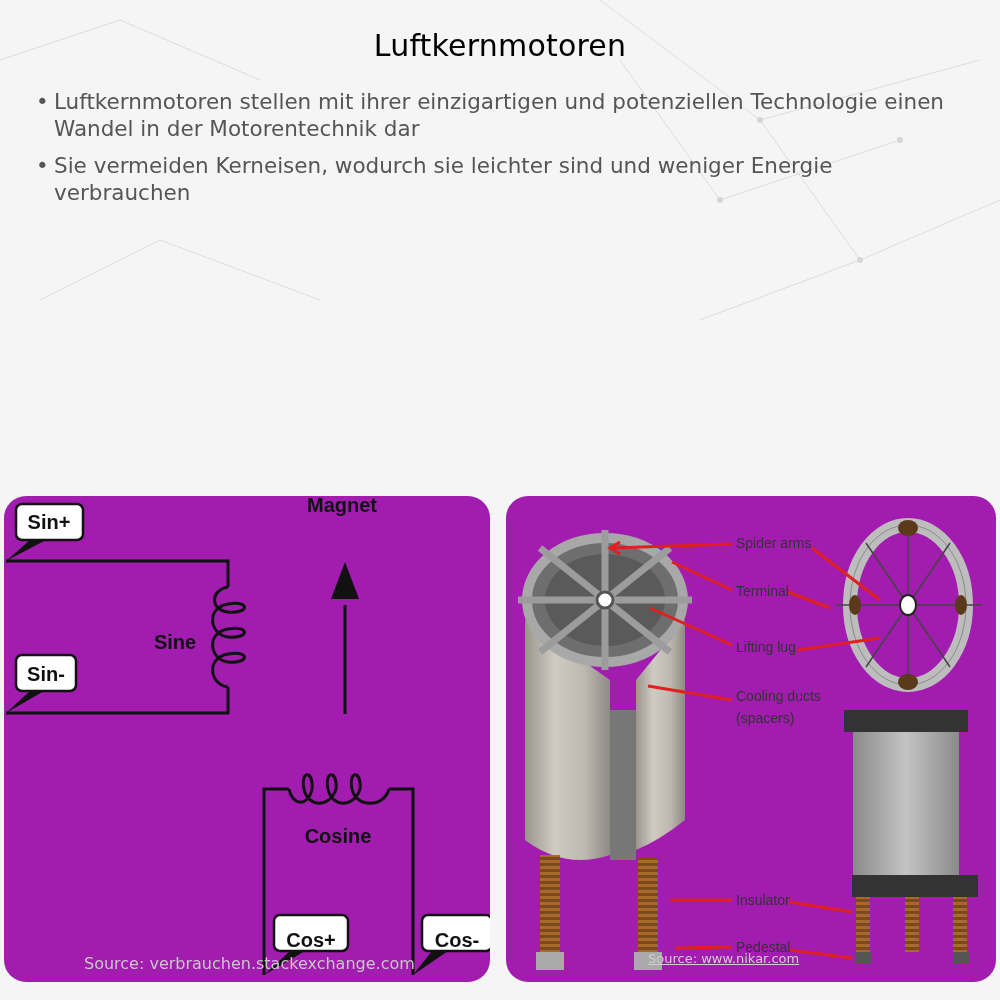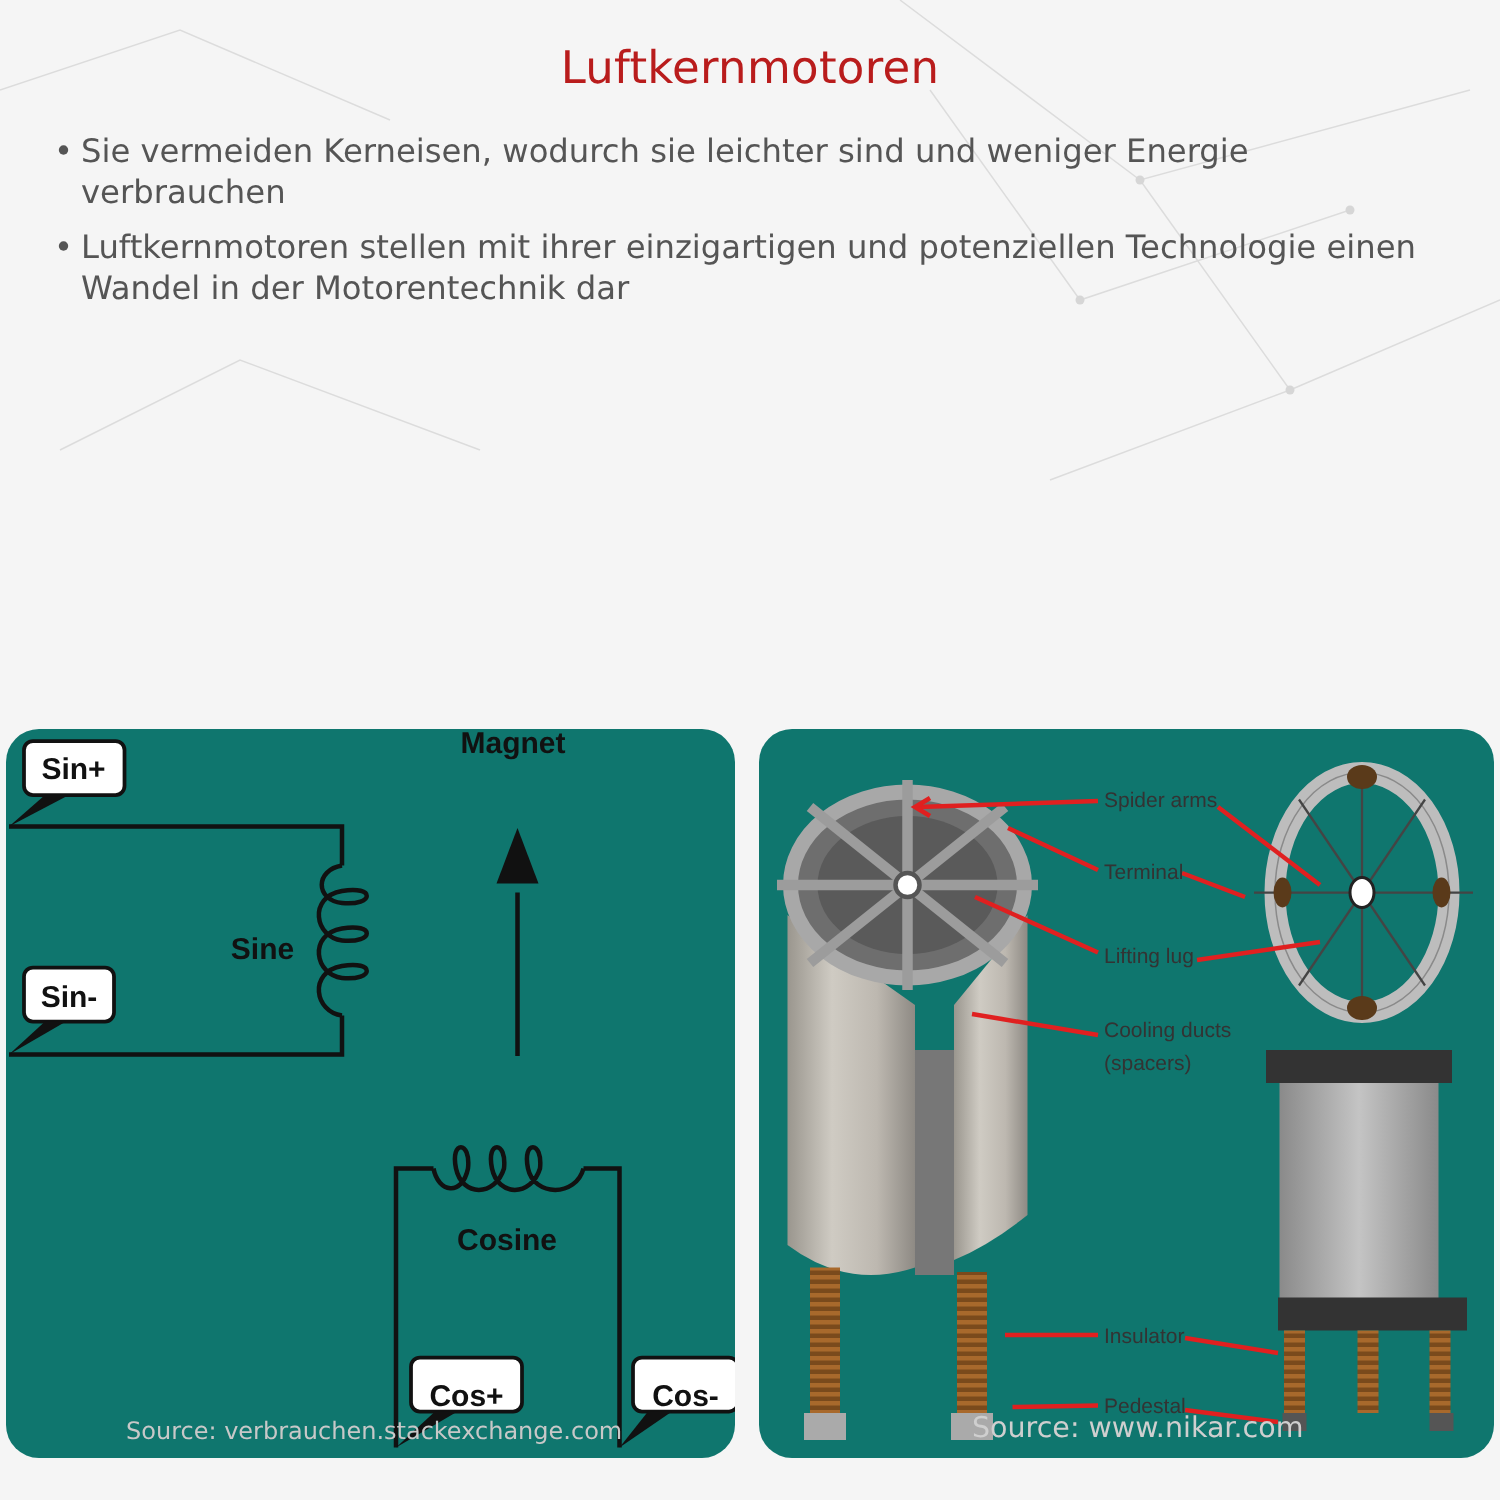--- a/index.html
+++ b/index.html
@@ -1,22 +1,22 @@
 <!DOCTYPE html>
 <html><head>
 <meta charset="utf-8">
 <style>
   html, body { margin:0; padding:0; }
   body { width:1000px; height:1000px; position:relative; overflow:hidden; background:#f5f5f5; font-family:"DejaVu Sans", sans-serif; }
   .bg { position:absolute; inset:0; }
-  .title { position:absolute; top:28px; left:0; width:1000px; text-align:center; font-size:30px; color:#b91c1c; letter-spacing:0.2px; }
+  .title { position:absolute; top:28px; left:0; width:1000px; text-align:center; font-size:30px; color:#000000; letter-spacing:0.2px; }
   .bullets { position:absolute; top:88px; left:32px; width:930px; margin:0; padding:0; list-style:none; font-size:21.5px; line-height:27px; color:#555; }
   .bullets li { position:relative; padding-left:22px; margin-bottom:10px; }
   .bullets li::before { content:"•"; position:absolute; left:4px; top:0; }
-  .panel { position:absolute; top:486px; height:486px; background:#0f766e; border-radius:22px; overflow:hidden; }
+  .panel { position:absolute; top:496px; height:486px; background:#a21caf; border-radius:22px; overflow:hidden; }
   .panel-left { left:4px; width:486px; }
   .panel-right { left:506px; width:490px; }
   .source { position:absolute; font-size:16px; color:#c8c8c8; font-family:"DejaVu Sans", sans-serif; }
   svg text { font-family:"Liberation Sans", sans-serif; }
 </style>
 </head>
 <body>
 
 <svg class="bg" width="1000" height="1000" viewBox="0 0 1000 1000">
   <g stroke="#dcdcdc" stroke-width="1" fill="none">
@@ -27,22 +27,22 @@
     <circle cx="760" cy="120" r="3"></circle>
       <circle cx="860" cy="260" r="3"></circle>
       <circle cx="720" cy="200" r="3"></circle>
       <circle cx="900" cy="140" r="3"></circle>
   </g>
 </svg>
 
 <div class="title">Luftkernmotoren</div>
 
 <ul class="bullets">
+  <li>Luftkernmotoren stellen mit ihrer einzigartigen und potenziellen Technologie einen Wandel in der Motorentechnik dar</li>
   <li>Sie vermeiden Kerneisen, wodurch sie leichter sind und weniger Energie verbrauchen</li>
-  <li>Luftkernmotoren stellen mit ihrer einzigartigen und potenziellen Technologie einen Wandel in der Motorentechnik dar</li>
 </ul>
 
 <div class="panel panel-left">
   <svg width="486" height="486" viewBox="4 506 486 486">
     <g fill="none" stroke="#111" stroke-width="3">
 
       <path d="M6 571 L228 571 L228 597"></path>
       <path d="M228 697 L228 723 L6 723"></path>
       <path d="M228 597 C210 600 210 620 228 622 C250 624 250 610 228 614 C205 618 210 645 228 647 C250 649 250 635 228 639 C205 643 210 670 228 672 C250 674 250 660 228 664 C205 668 210 695 228 697"></path>
 
@@ -159,14 +159,14 @@
     <g font-size="14" fill="#333">
       <text x="736" y="558">Spider arms</text>
       <text x="736" y="606">Terminal</text>
       <text x="736" y="662">Lifting lug</text>
       <text x="736" y="711">Cooling ducts</text>
       <text x="736" y="733">(spacers)</text>
       <text x="736" y="915">Insulator</text>
       <text x="736" y="962">Pedestal</text>
     </g>
   </svg>
-  <div class="source" style="left:142px; top:455px; font-size:19px; color:#cfcfcf;">Source: www.nikar.com</div>
+  <div class="source" style="left:142px; top:455px; font-size:13px; color:#cfcfcf;text-decoration:underline;">Source: www.nikar.com</div>
 </div>
 
 </body></html>

